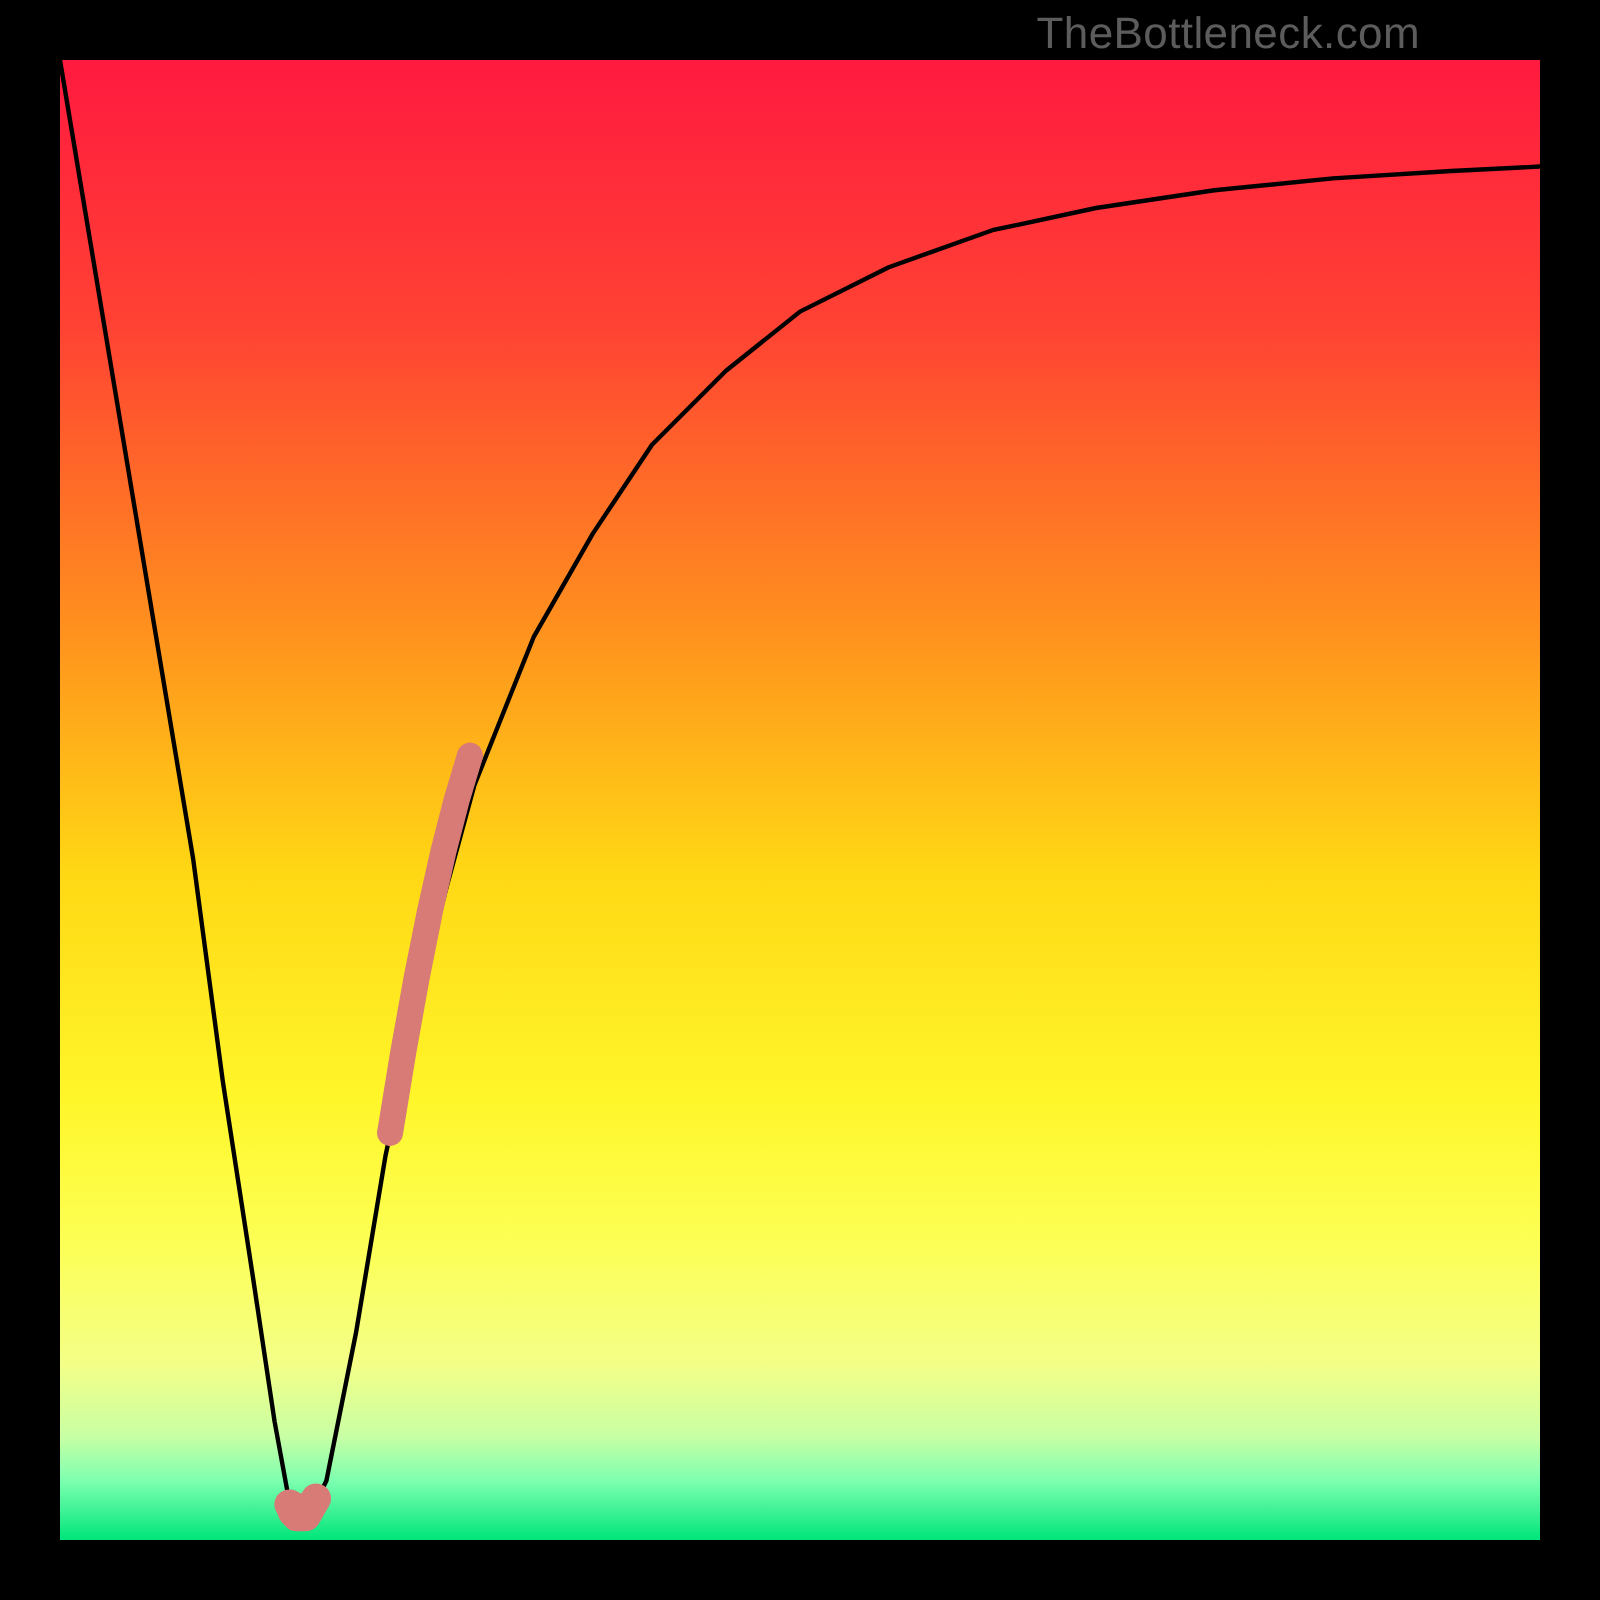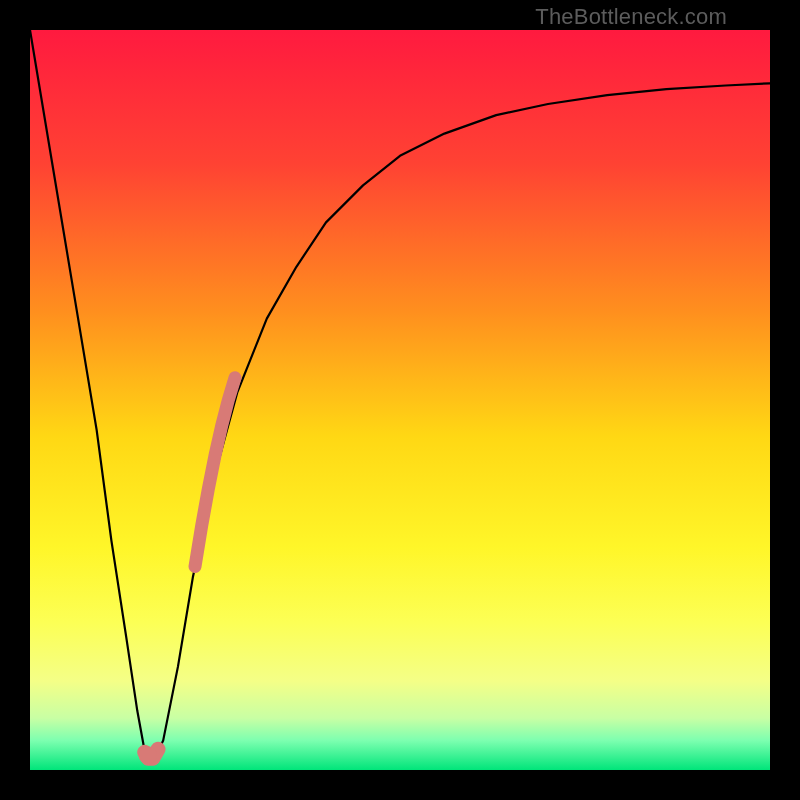--- a/index.html
+++ b/index.html
@@ -9,21 +9,20 @@
     height: 800px;
     overflow: hidden;
     background: #000;
     font-family: Arial, Helvetica, sans-serif;
   }
   .frame {
     position: absolute;
     left: 0; top: 0;
     width: 744px; height: 800px;
     background: #000;
-    padding-left: 17px;
   }
   .plot {
     position: absolute;
     left: 30px;
     top: 30px;
     width: 740px;
     height: 740px;
     overflow: hidden;
   }
   .watermark {

